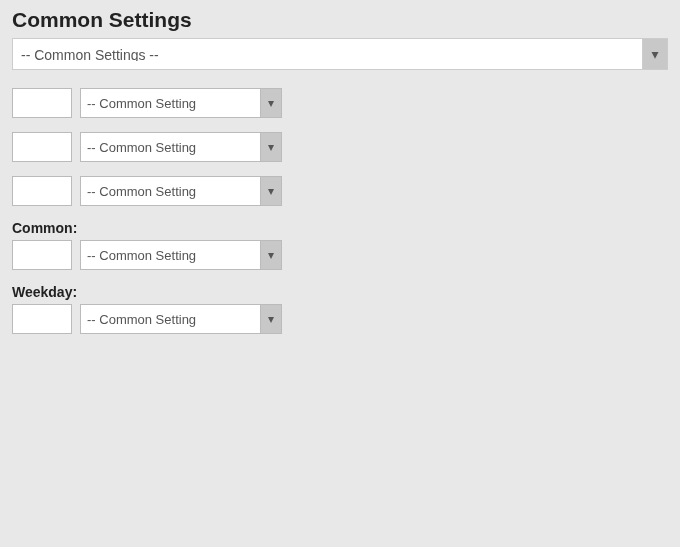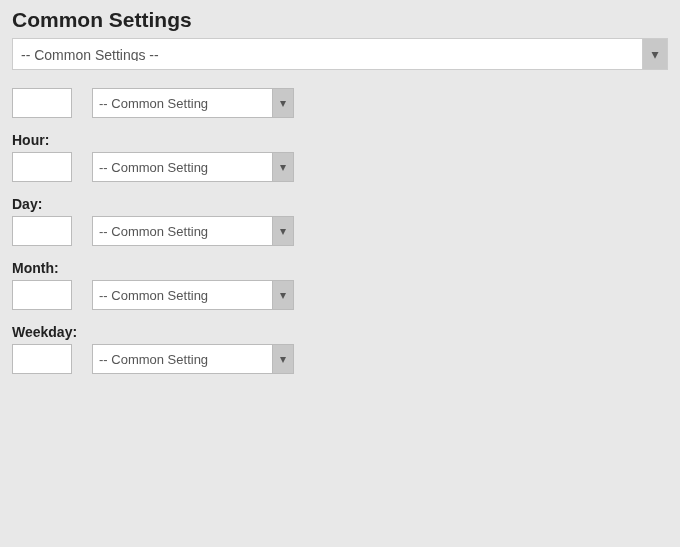--- a/index.html
+++ b/index.html
@@ -69,21 +69,21 @@
     .field-label {
       font-weight: bold;
       font-size: 14px;
       margin-bottom: 4px;
       color: #222;
     }
 
     .field-row {
       display: flex;
       align-items: center;
-      gap: 20px;
+      gap: 8px;
     }
 
     .text-input {
       width: 60px;
       height: 30px;
       border: 1px solid #bbb;
       background: #fff;
       padding: 0 4px;
       font-size: 13px;
     }
@@ -140,41 +140,39 @@
     <div class="field-group">
       <div class="field-row">
         <input type="text" class="text-input" style="">
         <div class="inline-select-wrapper">
           <select class="inline-select"><option>-- Common Setting</option></select>
           <div class="inline-select-arrow"></div>
         </div>
       </div>
     </div>
     <div class="field-group">
-      <div class="field-label">Hour:</div>
       <div class="field-row">
         <input type="text" class="text-input" style="">
         <div class="inline-select-wrapper">
           <select class="inline-select"><option>-- Common Setting</option></select>
           <div class="inline-select-arrow"></div>
         </div>
       </div>
     </div>
     <div class="field-group">
-      <div class="field-label">Day:</div>
       <div class="field-row">
         <input type="text" class="text-input" style="">
         <div class="inline-select-wrapper">
           <select class="inline-select"><option>-- Common Setting</option></select>
           <div class="inline-select-arrow"></div>
         </div>
       </div>
     </div>
     <div class="field-group">
-      <div class="field-label">Month:</div>
+      <div class="field-label">Common:</div>
       <div class="field-row">
         <input type="text" class="text-input" style="">
         <div class="inline-select-wrapper">
           <select class="inline-select"><option>-- Common Setting</option></select>
           <div class="inline-select-arrow"></div>
         </div>
       </div>
     </div>
     <div class="field-group">
       <div class="field-label">Weekday:</div>

